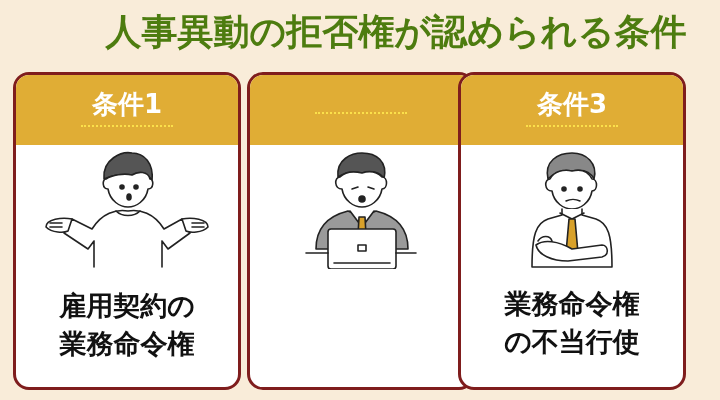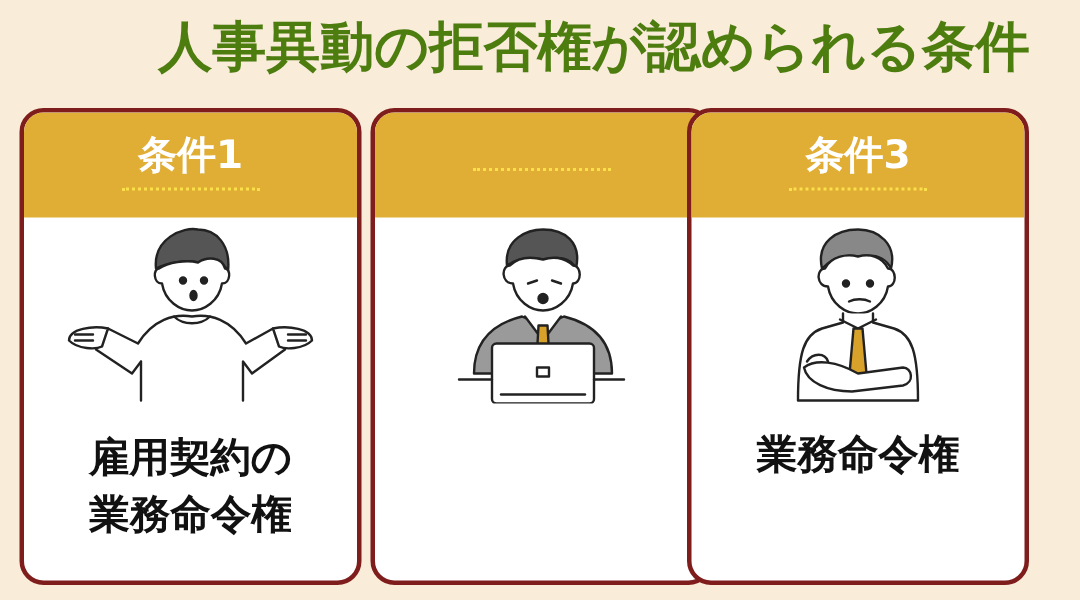--- a/index.html
+++ b/index.html
@@ -107,14 +107,15 @@
       <path d="M74 52 C78 50 84 50 88 52"></path>
       <path d="M70 60 L70 66 L56 70 C44 74 40 86 40 118 L120 118 C120 86 116 74 104 70 L90 66 L90 60" fill="#fff"></path>
       <path d="M68 64 L80 70 L92 64"></path>
       <path d="M77 70 L83 70 L86 104 L80 110 L74 104 Z" fill="#d8a12a"></path>
       <path d="M44 96 C52 90 66 92 80 100 L110 96 C116 96 118 106 110 108 L76 112 C60 112 46 106 44 96 Z" fill="#fff"></path>
       <path d="M46 92 C50 86 58 86 60 92"></path>
     </svg>
   </div>
   <div class="card-text" style="top:210px;">
     <div>業務命令権</div>
+    <div>の不当行使</div>
   </div>
 </div>
 
 </body></html>

